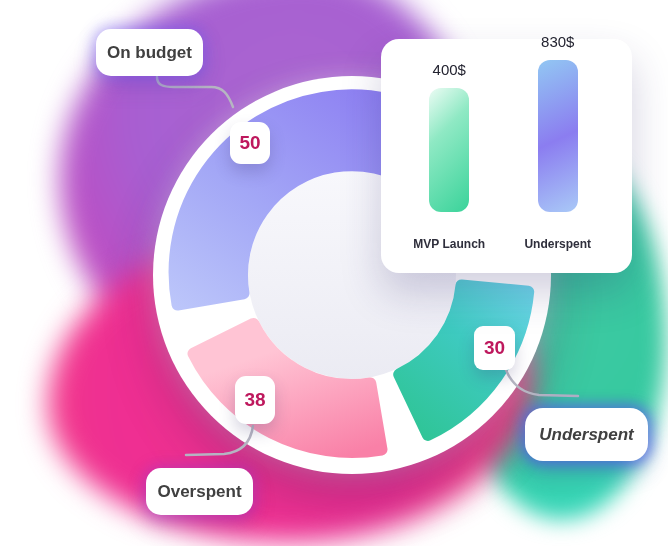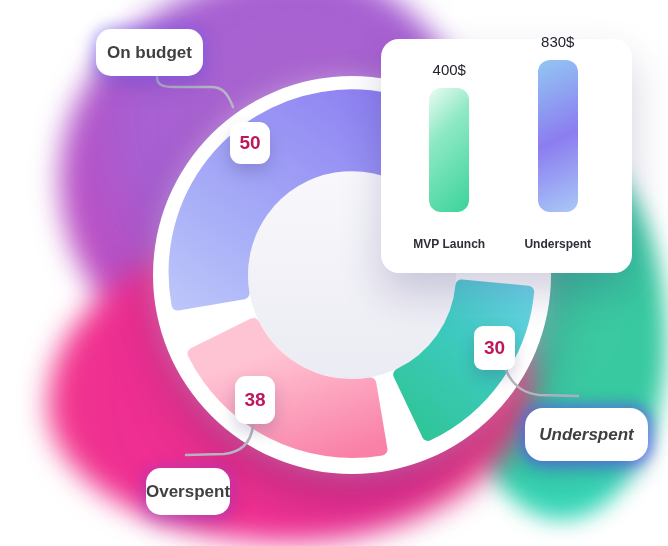--- a/index.html
+++ b/index.html
@@ -44,21 +44,21 @@
   .callout{
     position:absolute;display:flex;align-items:center;justify-content:center;
     background:#ffffff;border-radius:15px;color:#404040;font-weight:600;font-size:17px;
     white-space:nowrap;
   }
   .callout-on-budget{
     left:96px;top:29px;width:107px;height:47px;
     box-shadow:0 0 14px 3px rgba(108,92,245,0.40), 0 10px 22px rgba(90,60,170,0.25);
   }
   .callout-overspent{
-    left:146px;top:468px;width:84px;height:47px;
+    left:146px;top:468px;width:107px;height:47px;
     box-shadow:0 0 14px 3px rgba(150,60,220,0.35), 0 10px 22px rgba(120,40,130,0.25);
   }
   .callout-underspent{
     left:525px;top:408px;width:123px;height:53px;border-radius:18px;
     box-shadow:0 0 12px 5px rgba(94,82,242,0.55), 0 10px 24px rgba(60,50,170,0.30);
     font-style:italic;
   }
   
   .stats-card{
     position:absolute;left:381px;top:39px;width:251px;height:234px;border-radius:18px;

